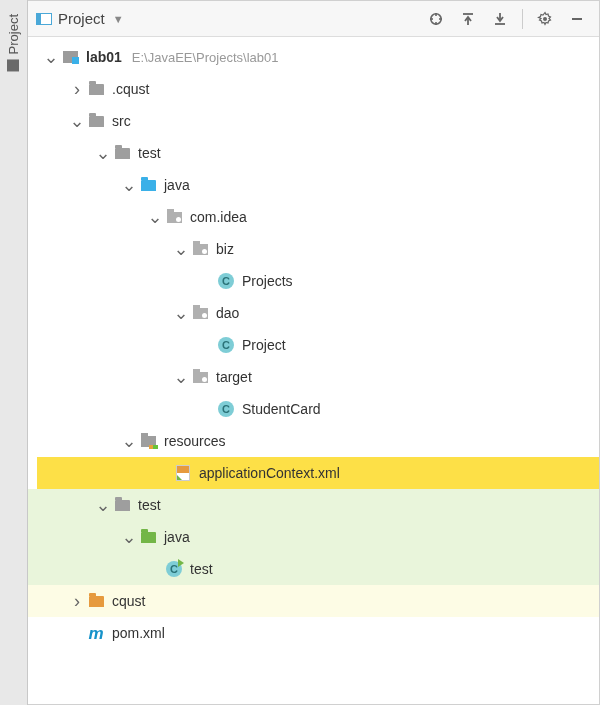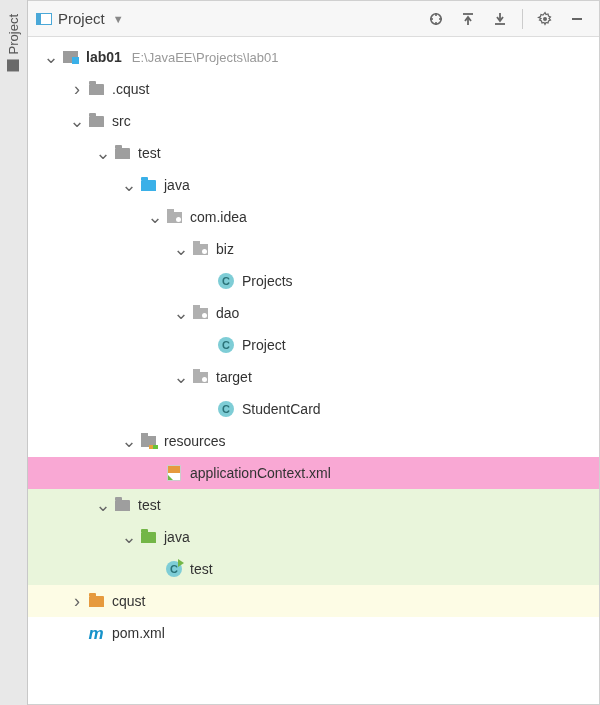--- a/index.html
+++ b/index.html
@@ -99,21 +99,22 @@
     }
     .tree-row {
       height: 32px;
       display: flex;
       align-items: center;
       white-space: nowrap;
       cursor: pointer;
       padding-right: 8px;
     }
     .tree-row.selected {
-      background: #f9a8d4;
+      background: #fde047;
+      margin-left: 9px;
     }
     .tree-row.hl-green {
       background: #e9f5db;
     }
     .tree-row.hl-yellow {
       background: #fdfce5;
     }
     .indent { display: inline-block; }
     .chevron {
       width: 18px;

